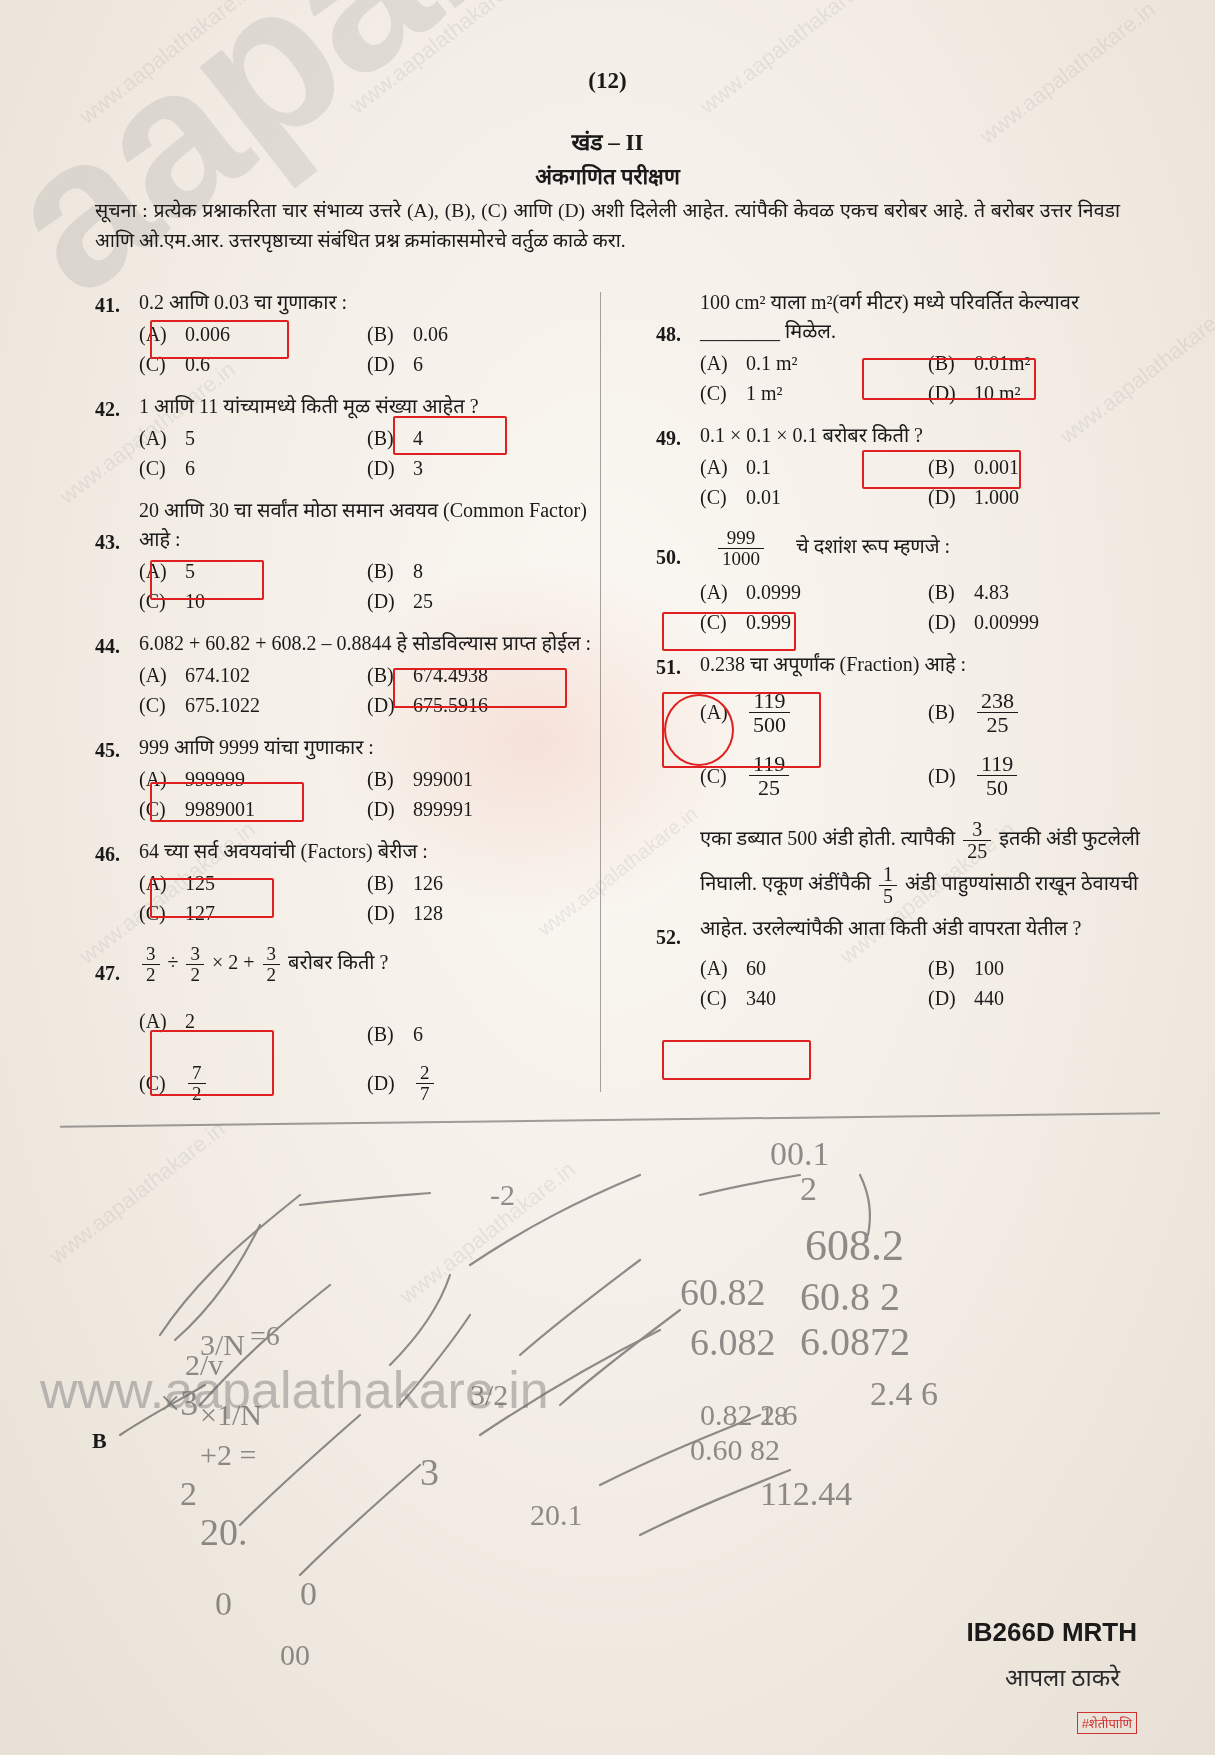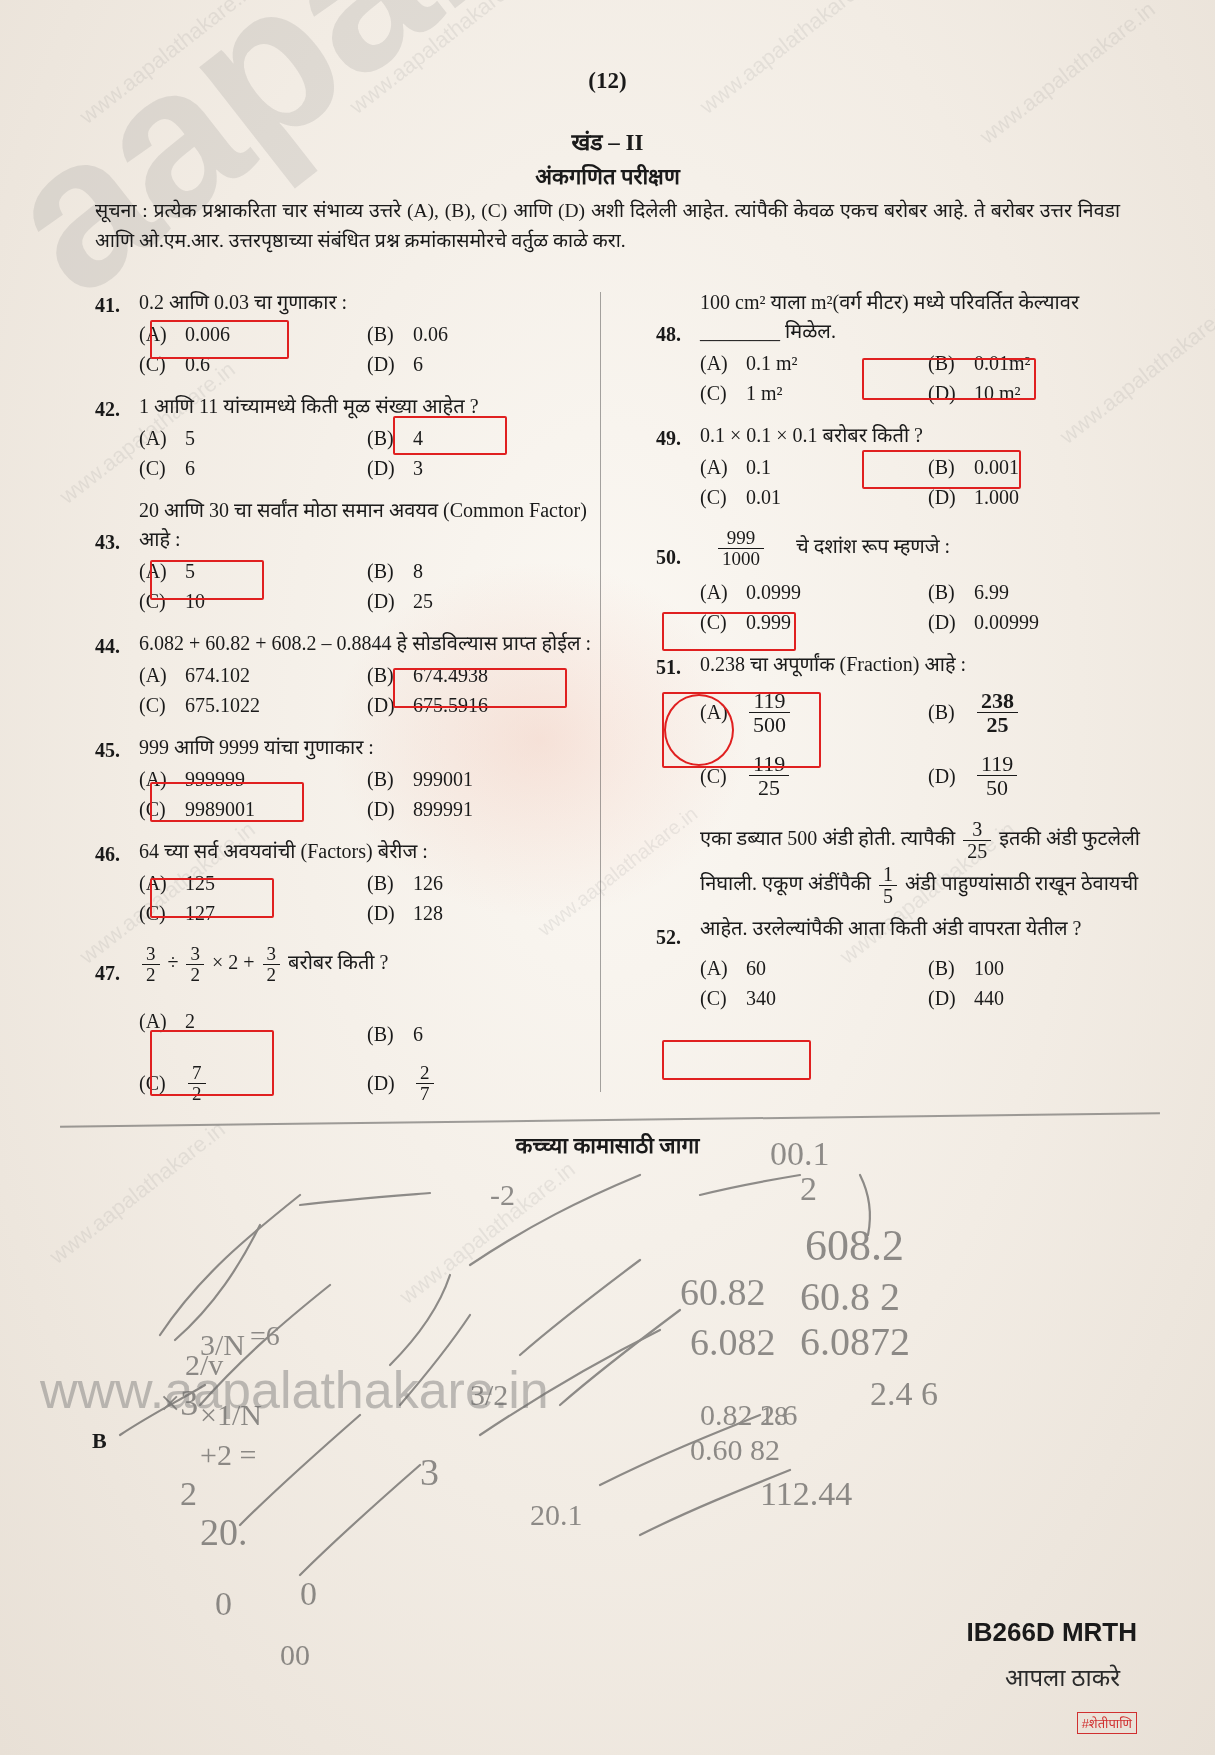--- a/index.html
+++ b/index.html
@@ -417,21 +417,21 @@
           </div>
         </div>
         <div class="opts" style="margin-top:8px;">
           <div class="optrow">
             <div class="opt">
                 <span class="optlab">(A)</span>
                 <span class="optval">0.0999</span>
               </div>
             <div class="opt">
                 <span class="optlab">(B)</span>
-                <span class="optval">6.99</span>
+                <span class="optval">4.83</span>
               </div>
           </div>
           <div class="optrow">
             <div class="opt">
                 <span class="optlab">(C)</span>
                 <span class="optval">0.999</span>
               </div>
             <div class="opt">
                 <span class="optlab">(D)</span>
                 <span class="optval">0.00999</span>
@@ -449,21 +449,21 @@
           <div class="optrow" style="align-items:center;">
             <div class="opt">
               <span class="optlab">(A)</span>
               <span class="frac" style="font-size:22px;">
                 <span class="num">119</span>
                 <span class="den">500</span>
               </span>
             </div>
             <div class="opt">
               <span class="optlab">(B)</span>
-              <span class="frac" style="font-size:22px;font-weight:bold;">
+              <span class="frac" style="font-size:22px;">
                 <span class="num">238</span>
                 <span class="den">25</span>
               </span>
             </div>
           </div>
           <div class="optrow" style="margin-top:16px;align-items:center;">
             <div class="opt">
               <span class="optlab">(C)</span>
               <span class="frac" style="font-size:22px;">
                 <span class="num">119</span>
@@ -534,21 +534,20 @@
 
     <div class="box" style="left:862px;top:358px;width:170px;height:38px;"></div>
     <div class="box" style="left:862px;top:450px;width:155px;height:35px;"></div>
     <div class="box" style="left:662px;top:612px;width:130px;height:35px;"></div>
     <div class="box" style="left:662px;top:692px;width:155px;height:72px;"></div>
     <div class="ellipse" style="left:664px;top:694px;width:66px;height:68px;"></div>
     <div class="box" style="left:662px;top:1040px;width:145px;height:36px;"></div>
 
     <div class="rough">
       <div class="roughline"></div>
-      <div class="roughtitle">कच्च्या कामासाठी जागा</div>
 
       <svg width="1215" height="650" style="position:absolute;left:0;top:0;opacity:.55;">
         <g stroke="#3a3a3a" stroke-width="2.2" fill="none" stroke-linecap="round">
           <path d="M160,230 C200,170 250,130 300,90"></path>
           <path d="M175,235 C215,200 240,160 260,120"></path>
           <path d="M200,300 C240,255 280,220 330,180"></path>
           <path d="M390,260 C420,230 440,200 450,170"></path>
           <path d="M400,300 C430,265 450,240 470,210"></path>
           <path d="M470,160 C530,120 580,95 640,70"></path>
           <path d="M520,250 C560,215 600,185 640,155"></path>

